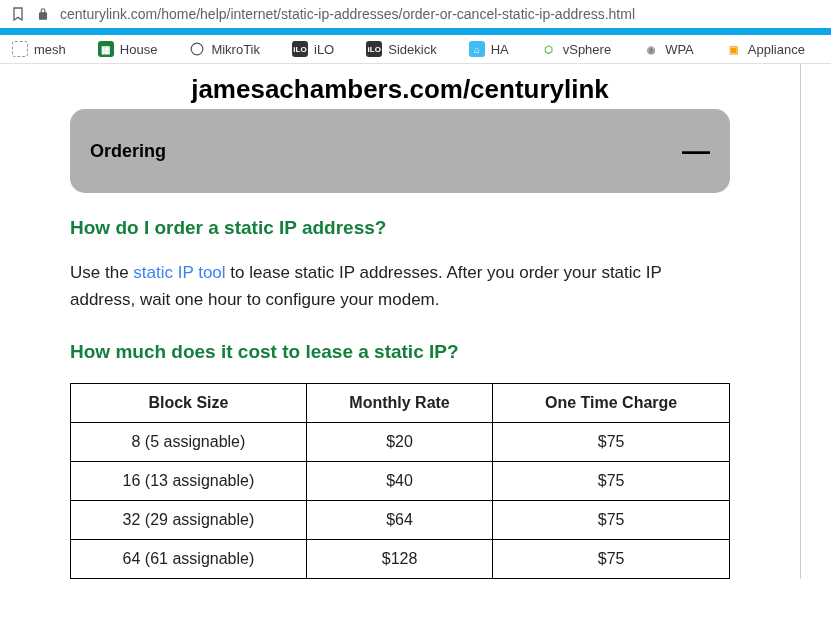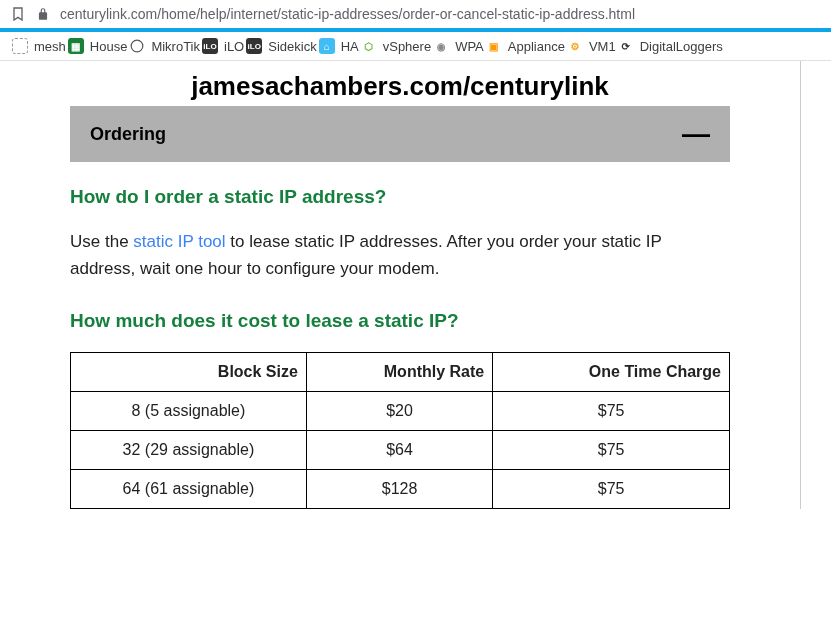--- a/index.html
+++ b/index.html
@@ -35,23 +35,23 @@
       color: #5f6368;
       font-size: 14px;
       flex: 1;
       white-space: nowrap;
       overflow: hidden;
     }
     .bookmarks-bar {
       display: flex;
       align-items: center;
       padding: 6px 12px;
-      gap: 2px;
+      gap: 32px;
       background: #fff;
-      border-top: 4px solid #0ea5e9;
+      border-top: 7px solid #0ea5e9;
       overflow: hidden;
       white-space: nowrap;
     }
     .bookmark-item {
       display: flex;
       align-items: center;
       gap: 6px;
       color: #3c4043;
       font-size: 13px;
       cursor: pointer;
@@ -95,26 +95,27 @@
       color: #000;
     }
     .intro-text {
       font-size: 17px;
       color: #222;
       margin-bottom: 24px;
       line-height: 1.4;
     }
     .accordion-header {
       background: #b0b0b0;
-      padding: 14px 20px;
+      padding: 28px 20px;
       display: flex;
       justify-content: space-between;
       align-items: center;
       cursor: pointer;
       margin-bottom: 24px;
+      border-radius: 15px;
     }
     .accordion-title {
       font-weight: bold;
       font-size: 18px;
       color: #000;
     }
     .accordion-toggle {
       font-size: 28px;
       font-weight: bold;
       color: #000;
@@ -144,21 +145,20 @@
     }
     .pricing-table th,
     .pricing-table td {
       border: 1px solid #000;
       padding: 10px 8px;
       text-align: center;
       font-size: 16px;
     }
     .pricing-table th {
       font-weight: bold;
-      text-align: right;
     }
   </style>
 </head>
 <body>
 
 <div class="browser-chrome">
   <div class="address-bar">
     <svg class="bookmark-outline" viewBox="0 0 24 24">
         <path d="M6 3h12v18l-6-4-6 4V3z"></path>
       </svg>
@@ -244,20 +244,25 @@
           <th>One Time Charge</th>
         </tr>
       </thead>
       <tbody>
         <tr>
           <td>8 (5 assignable)</td>
           <td>$20</td>
           <td>$75</td>
         </tr>
         <tr>
+          <td>16 (13 assignable)</td>
+          <td>$40</td>
+          <td>$75</td>
+        </tr>
+        <tr>
           <td>32 (29 assignable)</td>
           <td>$64</td>
           <td>$75</td>
         </tr>
         <tr>
           <td>64 (61 assignable)</td>
           <td>$128</td>
           <td>$75</td>
         </tr>
       </tbody>

